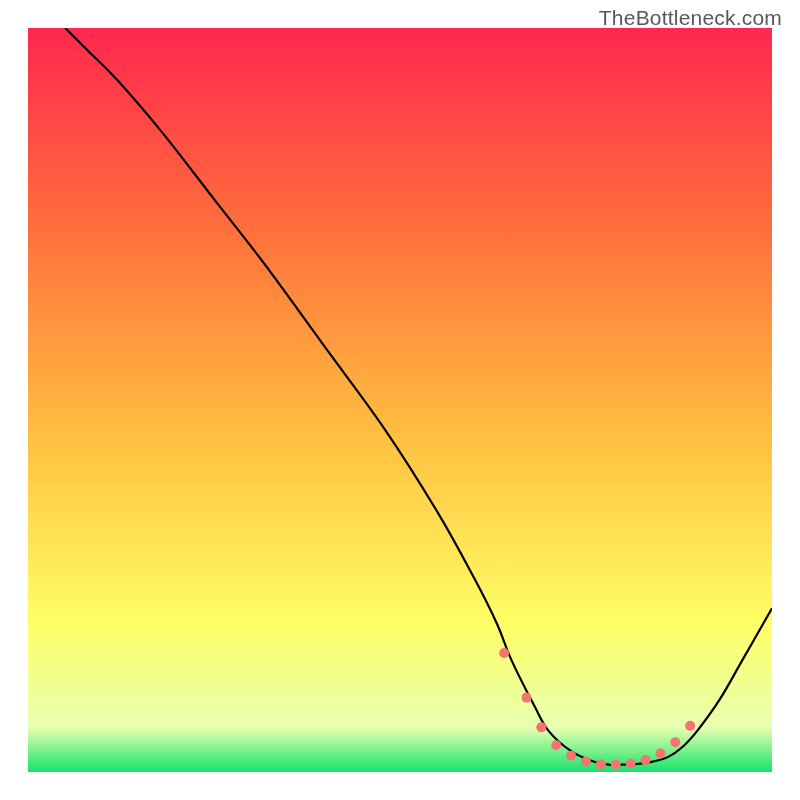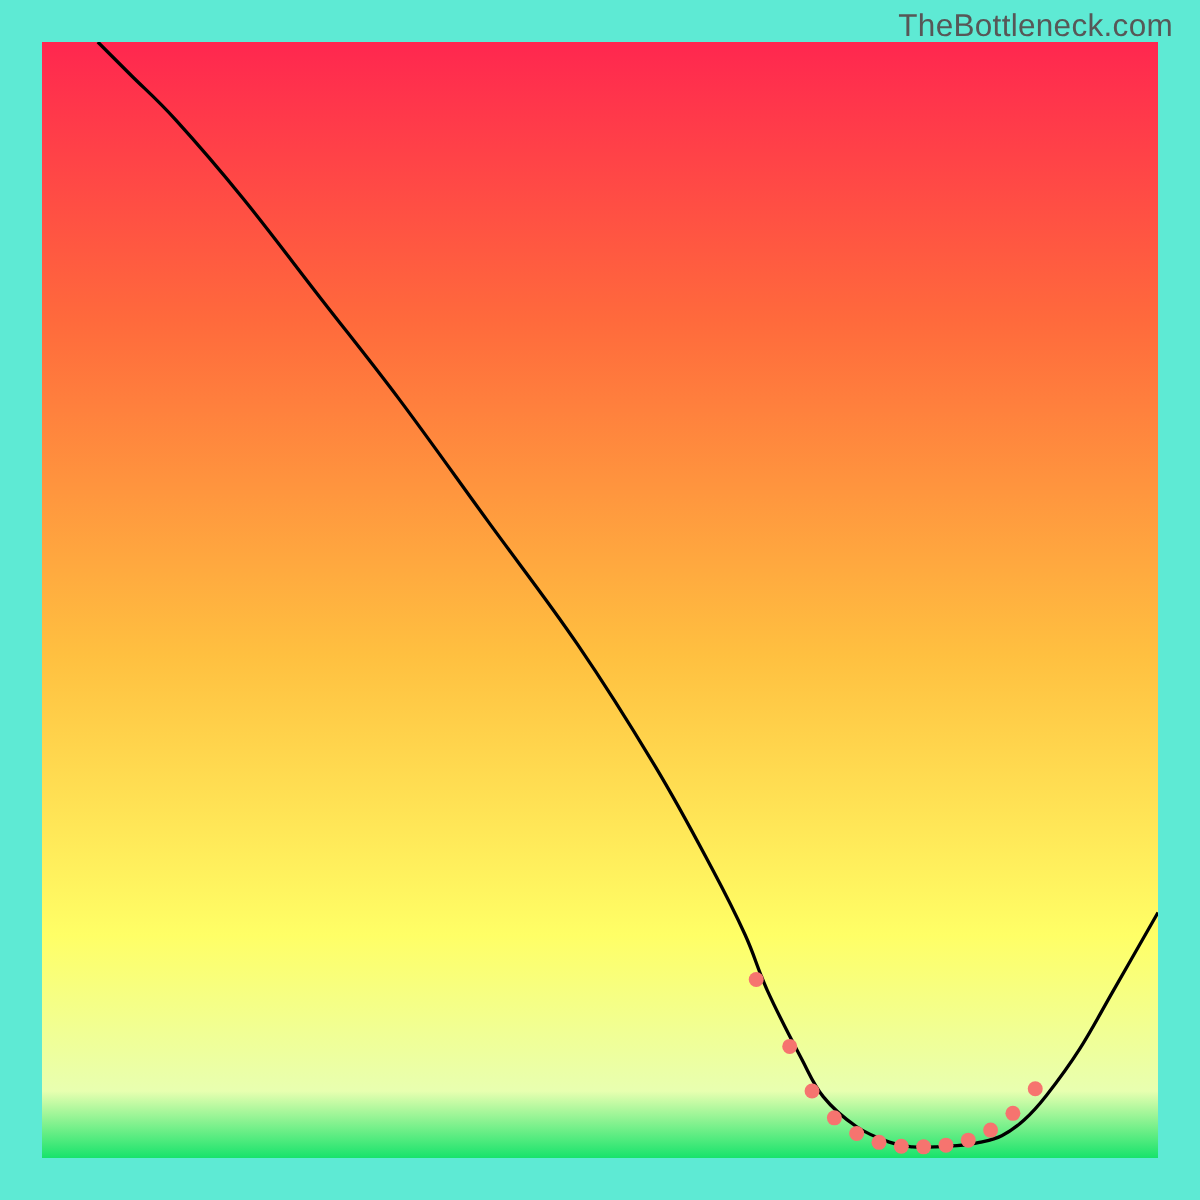--- a/index.html
+++ b/index.html
@@ -1,21 +1,21 @@
 <!DOCTYPE html>
 <html><head>
 <meta charset="utf-8">
 <style>
   * { margin: 0; padding: 0; box-sizing: border-box; }
   html, body { width: 800px; height: 800px; overflow: hidden; background: #000; }
   .frame {
     position: relative;
     width: 800px;
     height: 800px;
-    background: #5eead4;
+    background: #ffffff;
   }
   .plot {
     position: absolute;
     left: 28px;
     top: 28px;
     width: 744px;
     height: 744px;
   }
   .watermark {
     position: absolute;

